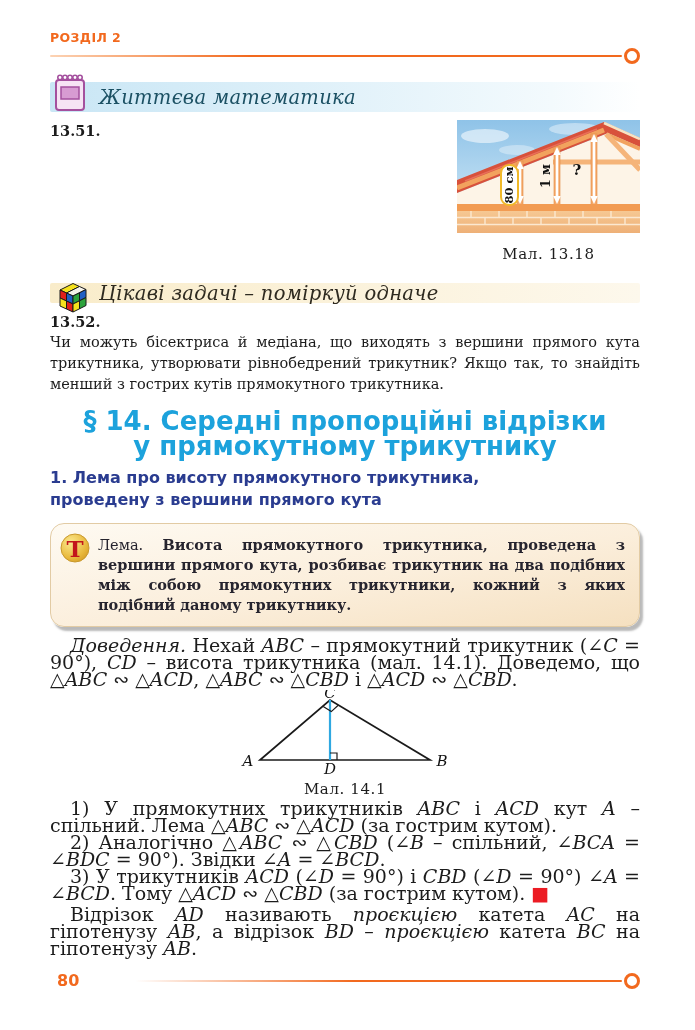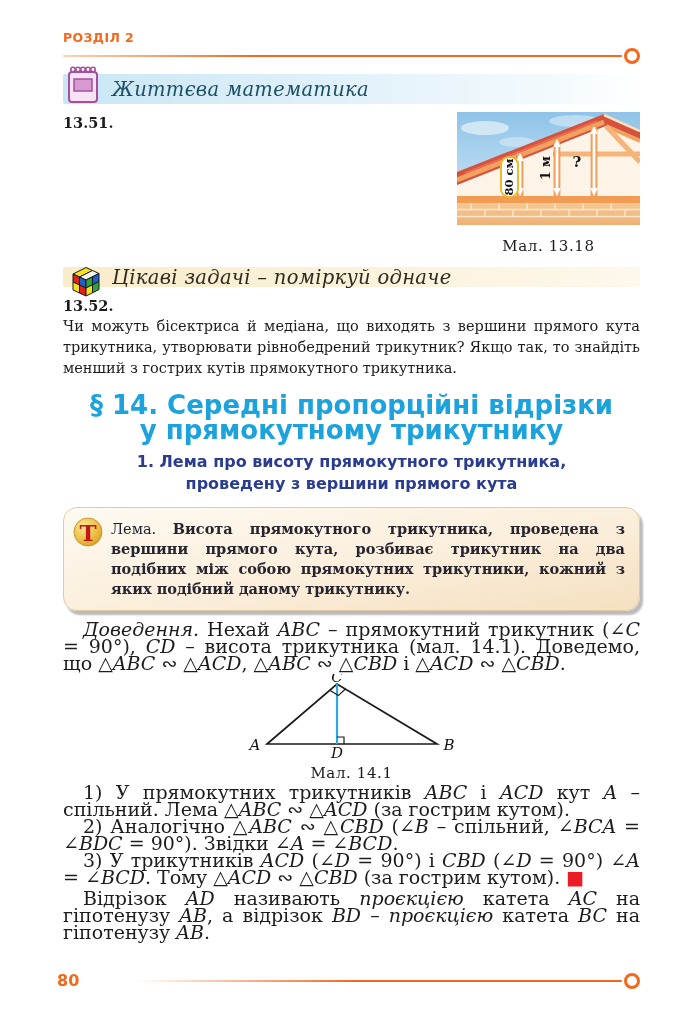--- a/index.html
+++ b/index.html
@@ -1,50 +1,50 @@
 <!DOCTYPE html>
 <html><head>
 <meta charset="utf-8">
 <style>
   html,body{margin:0;padding:0;}
   body{
     width:695px;height:1030px;background:#ffffff;position:relative;overflow:hidden;
     font-family:"DejaVu Serif","Liberation Serif","DejaVu Sans",serif;
     color:#1c1c1c;
   }
-  .page{padding:30px 55px 0 63px;}
+  .page{padding:30px 55px 0 50px;}
   
   .chapter{color:#f2691e;font-family:"DejaVu Sans","Liberation Sans",sans-serif;
     font-weight:bold;font-size:12.5px;letter-spacing:.4px;}
   .rule-row{display:flex;align-items:center;margin-top:5px;height:12px;}
   .rule{flex:1;height:2px;border-radius:1px;background:linear-gradient(to right,#fcd3b4,#f2691e 35%);}
   .ring{width:10px;height:10px;border:3px solid #f2691e;border-radius:50%;background:#fff;margin-left:2px;flex:none;}
   
-  .band{position:relative;margin-top:12px;display:flex;align-items:center;border-radius:2px;}
+  .band{position:relative;margin-top:20px;display:flex;align-items:center;border-radius:2px;}
   .band-blue{height:30px;background:linear-gradient(to right,#c9e6f5,#f3fafd 85%,#ffffff);}
   .band-cream{height:20px;background:linear-gradient(to right,#f9ecca,#fdf8ec);}
   .band-icon{position:absolute;left:2px;top:-9px;}
   .band-icon2{position:absolute;left:4px;top:-4px;}
   .band-title{margin-left:49px;font-style:italic;font-size:19.5px;letter-spacing:.3px;}
   .band-blue .band-title{color:#1c5164;}
   .band-cream .band-title{color:#2e2a20;}
   
   .problem{display:flex;margin-top:8px;font-size:14.5px;line-height:21px;flex-direction:column;}
   .pnum{flex:none;width:58px;font-weight:bold;}
   .ptext{flex:1;text-align:justify;}
   .p51-wrap{display:flex;margin-top:8px;}
   .p51-left{width:400px;}
   .p51-left .problem{margin-top:0;}
   .fig51{width:183px;margin-left:auto;text-align:center;}
   .figcap{font-size:15px;margin-top:8px;letter-spacing:.6px;}
   
   .h1{margin-top:14px;text-align:center;color:#1ca2dc;
     font-family:"DejaVu Sans","Liberation Sans",sans-serif;font-weight:bold;
     font-size:26px;line-height:25px;}
-  .h2{margin-top:8px;text-align:center;color:#2a3c90;
+  .h2{margin-top:8px;text-align:left;color:#2a3c90;
     font-family:"DejaVu Sans","Liberation Sans",sans-serif;font-weight:bold;
     font-size:16px;line-height:22px;}
   
   .lemma{position:relative;margin-top:12px;
     background:linear-gradient(170deg,#fefaf2 0%,#fbeedb 55%,#f5e0c0 100%);
     border:1px solid #e2cba4;border-radius:14px;
     box-shadow:3px 4px 2px rgba(130,130,130,.55);
     padding:11px 14px 11px 47px;
     font-size:14.5px;line-height:20px;text-align:justify;color:#26242e;}
   .lemma-icon{position:absolute;left:9px;top:9px;}

